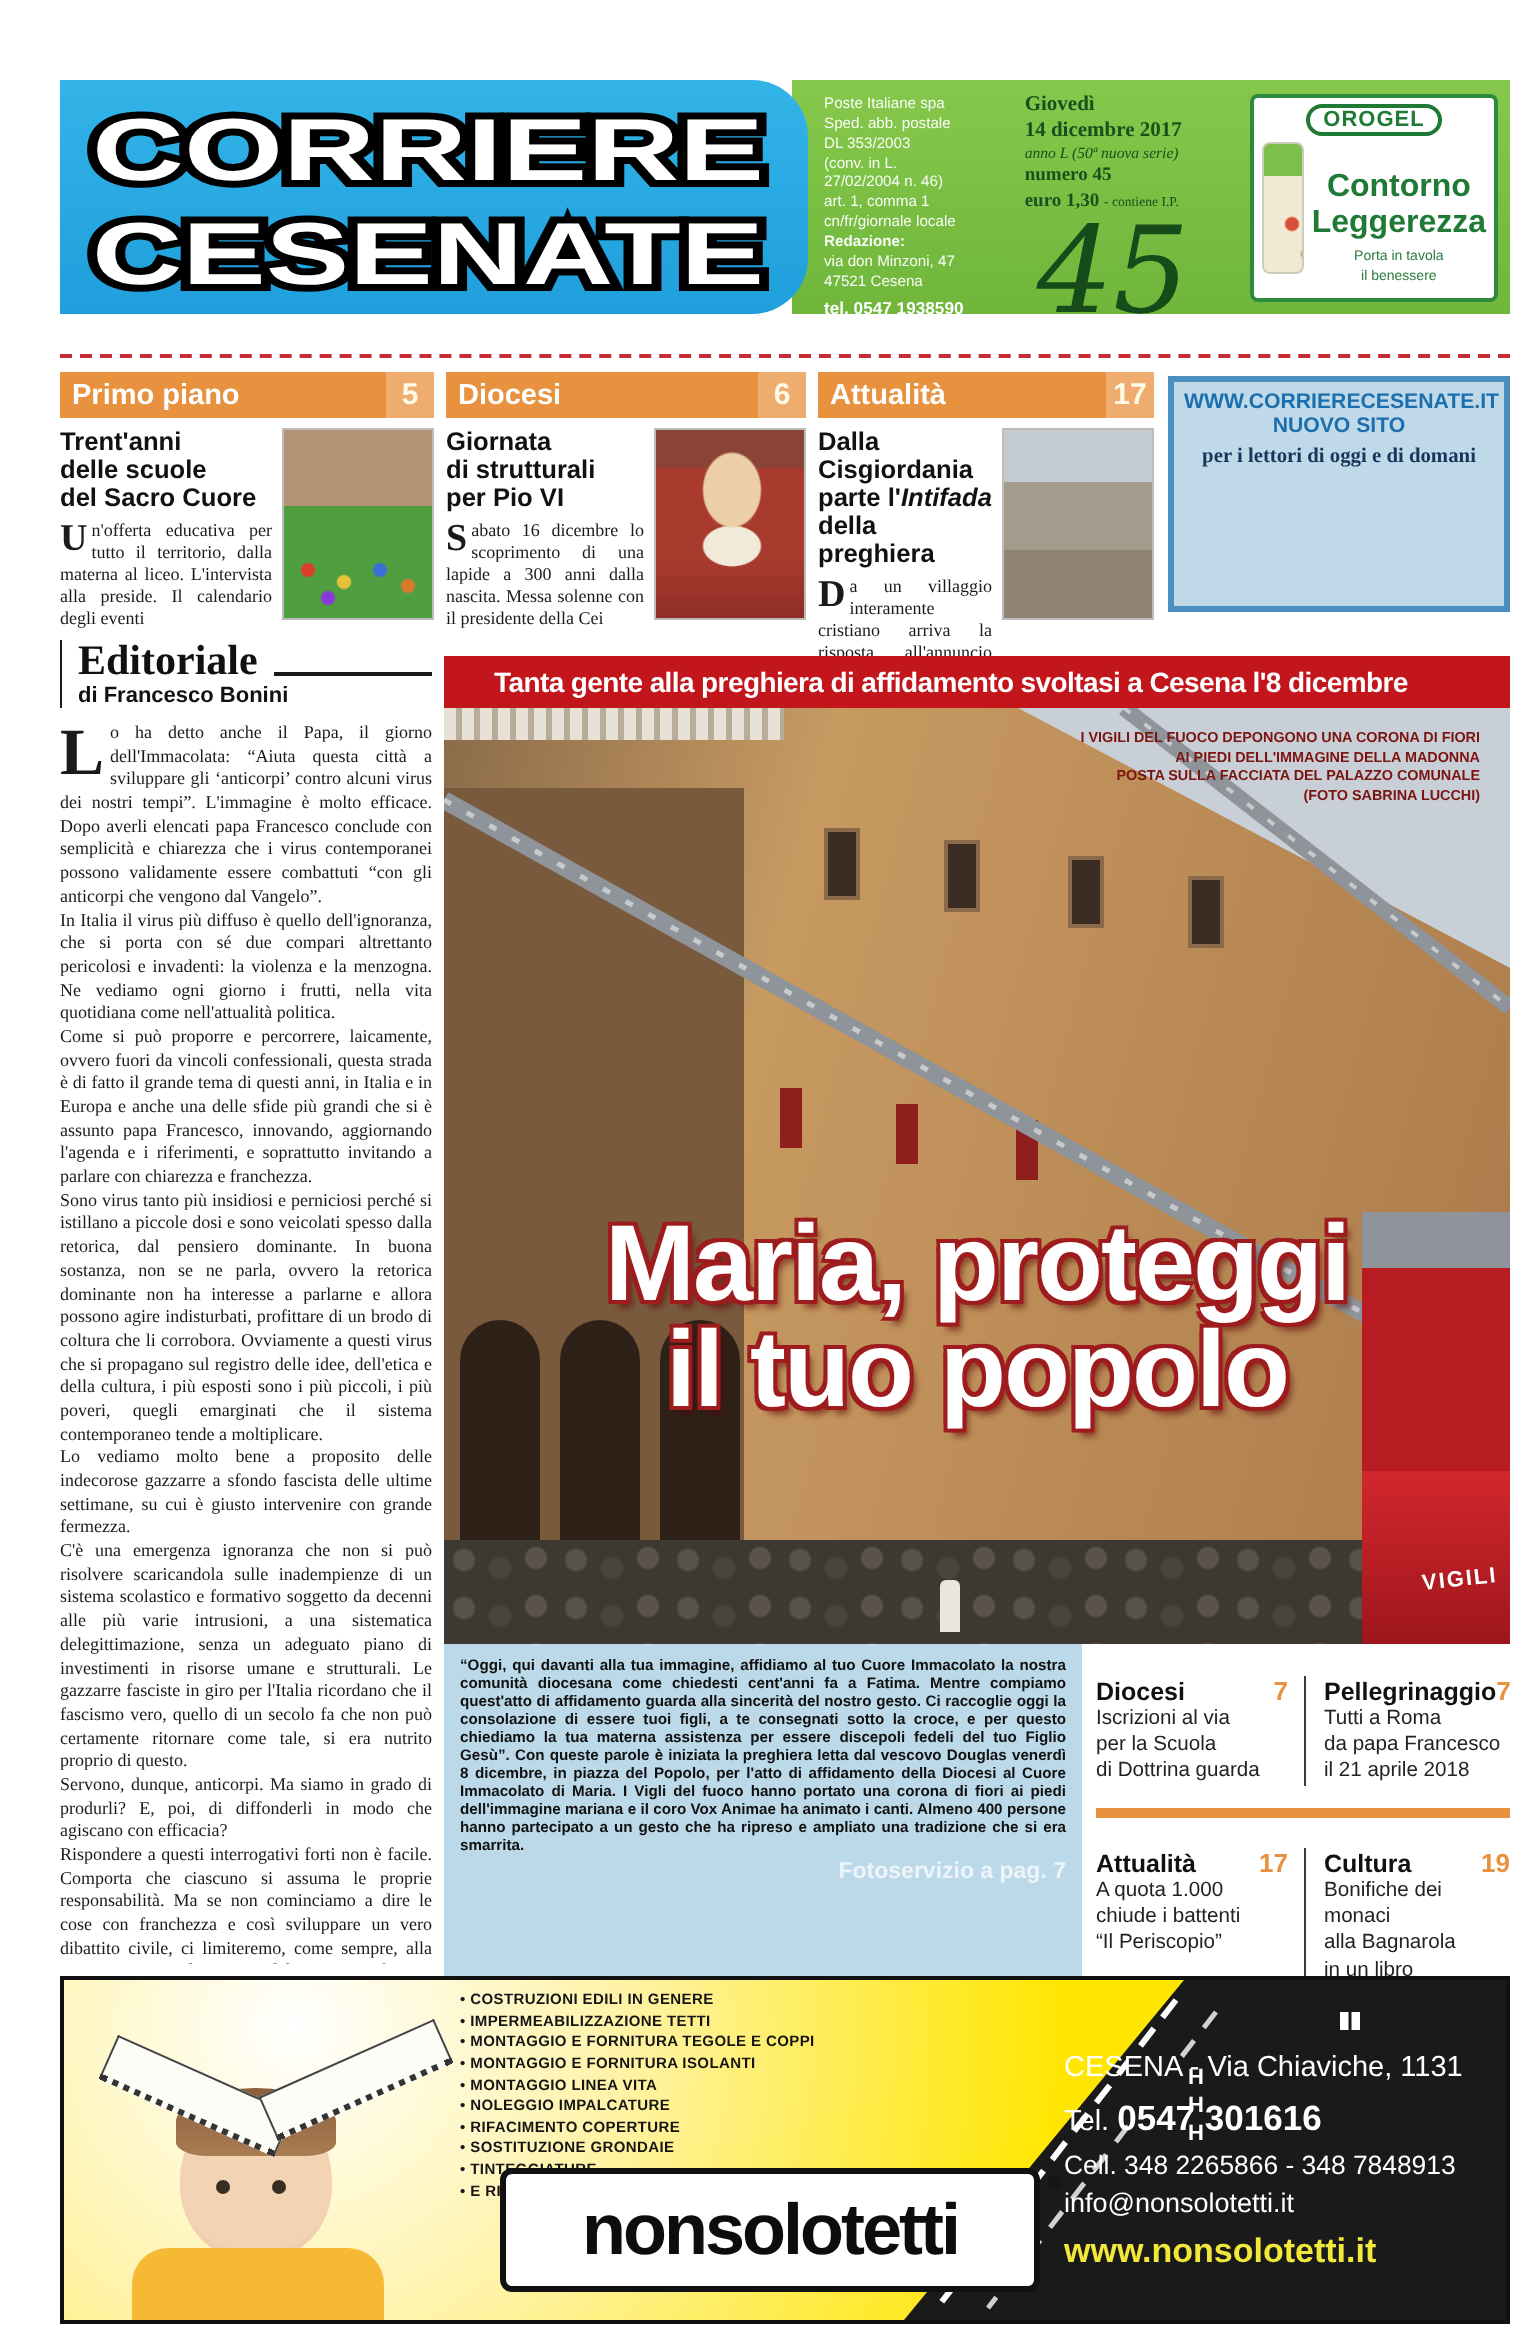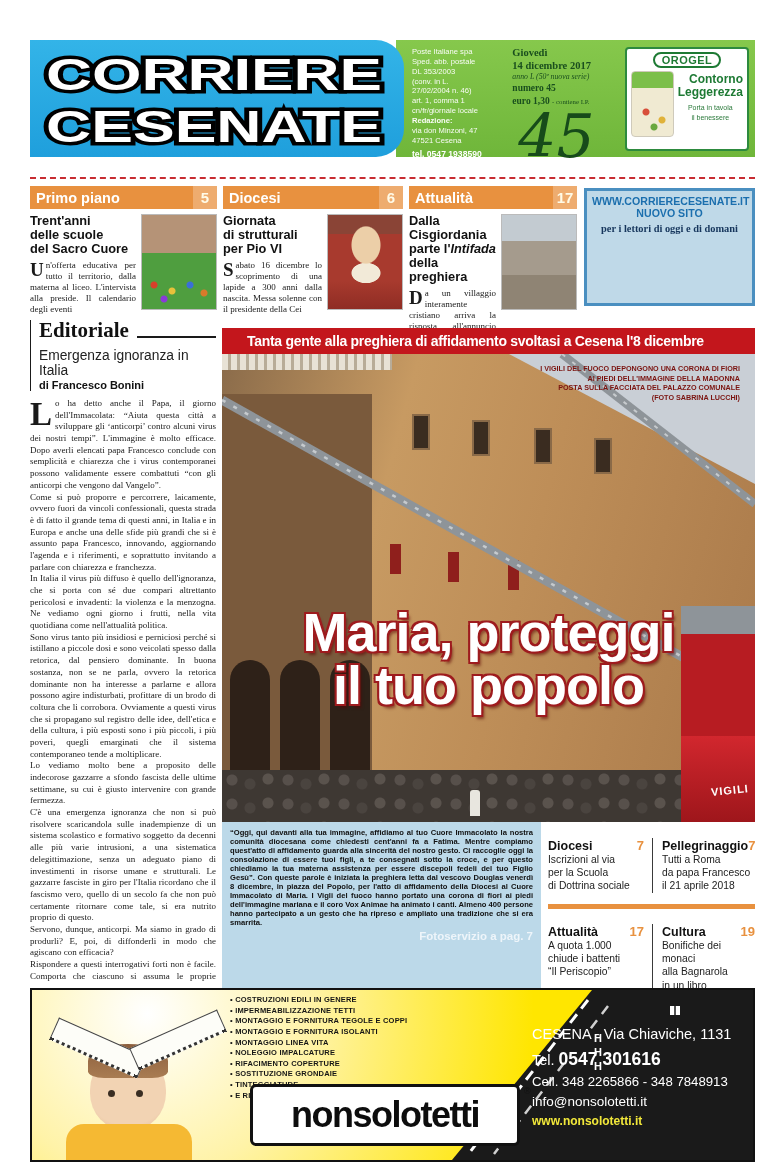--- a/index.html
+++ b/index.html
@@ -38,21 +38,21 @@
   .orogel-bag {
     width:46px; height:66px; border-radius:4px;
     background:
       radial-gradient(circle at 14px 40px,#d84f3a 0 3px,transparent 4px),
       radial-gradient(circle at 30px 48px,#e0b23a 0 3px,transparent 4px),
       radial-gradient(circle at 22px 55px,#6aa73e 0 3px,transparent 4px),
       linear-gradient(180deg,#7cbf4a 0 16px,#f0ead2 16px 100%);
     border:1px solid #cfcabb;
   }
   .orogel-txt { flex:1; padding-left:4px; text-align:center; }
-  .orogel-name { font-size:12px; font-weight:bold; color:#1e7a34; line-height:1.1; margin-top:2px;text-align:right; }
+  .orogel-name { font-size:16px; font-weight:bold; color:#1e7a34; line-height:1.1; margin-top:14px; }
   .orogel-tag { font-size:7px; color:#2c7a3c; line-height:1.35; margin-top:4px; }
   #black-strip {
     position:absolute; left:30px; top:157px; width:725px; height:17px; background:#0d0d0d;
     display:flex; align-items:center; justify-content:space-between; padding:0 10px; z-index:3;
   }
   #tagline { color:#fff; font-family:"Liberation Serif",serif; font-weight:bold; font-size:8.4px; letter-spacing:1.1px; }
   .strip-links { display:flex; gap:46px; }
   .strip-links span { color:#fff; font-size:9.3px; font-weight:bold; }
   #red-rule { position:absolute; left:30px; top:177px; width:725px; border-top:2px dashed #c3161c; opacity:.9; }
 
@@ -174,21 +174,21 @@
   .ad-logo-box { position:absolute; left:218px; top:94px; width:270px; height:62px; background:#fff;
     border:3px solid #111; border-radius:6px; display:flex; align-items:center; justify-content:center; }
   .ad-logo { font-weight:900; font-size:36px; letter-spacing:-1.5px; color:#0d0d0d; }
   .ad-reg { position:absolute; left:492px; top:96px; font-size:9px; color:#111; }
   .ad-contact { position:absolute; left:500px; top:34px; width:220px; color:#fff; }
   .ad-city { font-size:14.5px; line-height:1.5; }
   .ad-tel { font-size:14.5px; line-height:1.5; }
   .ad-tel b { font-size:17.5px; }
   .ad-cell { font-size:13.2px; line-height:1.5; }
   .ad-email { font-size:13.5px; line-height:1.5; }
-  .ad-web { font-size:12px; font-weight:bold; color:#f2e83a; line-height:1.5; }
+  .ad-web { font-size:17px; font-weight:bold; color:#f2e83a; line-height:1.5; }
   
   .child { position:absolute; left:6px; top:16px; width:190px; height:156px; }
   .book-left { position:absolute; left:12px; top:30px; width:96px; height:24px; background:#fdfdf8;
     border:1px solid #444; border-bottom:3px dotted #333; transform:rotate(24deg); }
   .book-right { position:absolute; left:92px; top:22px; width:96px; height:24px; background:#fdfdf8;
     border:1px solid #444; border-bottom:3px dotted #333; transform:rotate(-24deg); }
   .child-head { position:absolute; left:52px; top:44px; width:76px; height:80px; border-radius:50% 50% 46% 46%;
     background:radial-gradient(circle at 50% 42%,#f2d3b3 0 70%,#e0b892 100%); }
   .child-hair { position:absolute; left:50px; top:38px; width:80px; height:34px; border-radius:50% 50% 20% 20%;
     background:linear-gradient(180deg,#8b5e3c,#a97c52); }
@@ -304,27 +304,26 @@
     <div class="ns-sub">NUOVO SITO</div>
     <div class="ns-footer">per i lettori di oggi e di domani</div>
   </div>
 
   <div id="editorial">
     <div class="edit-head">
       <div class="edit-title-row">
         <span class="edit-title">Editoriale</span>
         <span class="edit-rule"></span>
       </div>
-      <div class="edit-sub">Emergenza ignoranza in Italia</div>
       <div class="edit-by">di Francesco Bonini</div>
     </div>
     <div class="edit-body">
       <p><span class="edit-drop">L</span><span>o ha detto anche il Papa, il giorno dell'Immacolata: “Aiuta questa città a sviluppare gli ‘anticorpi’ contro alcuni virus dei nostri tempi”. L'immagine è molto efficace. Dopo averli elencati papa Francesco conclude con semplicità e chiarezza che i virus contemporanei possono validamente essere combattuti “con gli anticorpi che vengono dal Vangelo”.</span></p>
+      <p>In Italia il virus più diffuso è quello dell'ignoranza, che si porta con sé due compari altrettanto pericolosi e invadenti: la violenza e la menzogna. Ne vediamo ogni giorno i frutti, nella vita quotidiana come nell'attualità politica.</p>
       <p>Come si può proporre e percorrere, laicamente, ovvero fuori da vincoli confessionali, questa strada è di fatto il grande tema di questi anni, in Italia e in Europa e anche una delle sfide più grandi che si è assunto papa Francesco, innovando, aggiornando l'agenda e i riferimenti, e soprattutto invitando a parlare con chiarezza e franchezza.</p>
-      <p>In Italia il virus più diffuso è quello dell'ignoranza, che si porta con sé due compari altrettanto pericolosi e invadenti: la violenza e la menzogna. Ne vediamo ogni giorno i frutti, nella vita quotidiana come nell'attualità politica.</p>
       <p>Sono virus tanto più insidiosi e perniciosi perché si istillano a piccole dosi e sono veicolati spesso dalla retorica, dal pensiero dominante. In buona sostanza, non se ne parla, ovvero la retorica dominante non ha interesse a parlarne e allora possono agire indisturbati, profittare di un brodo di coltura che li corrobora. Ovviamente a questi virus che si propagano sul registro delle idee, dell'etica e della cultura, i più esposti sono i più piccoli, i più poveri, quegli emarginati che il sistema contemporaneo tende a moltiplicare.</p>
       <p>Lo vediamo molto bene a proposito delle indecorose gazzarre a sfondo fascista delle ultime settimane, su cui è giusto intervenire con grande fermezza.</p>
       <p>C'è una emergenza ignoranza che non si può risolvere scaricandola sulle inadempienze di un sistema scolastico e formativo soggetto da decenni alle più varie intrusioni, a una sistematica delegittimazione, senza un adeguato piano di investimenti in risorse umane e strutturali. Le gazzarre fasciste in giro per l'Italia ricordano che il fascismo vero, quello di un secolo fa che non può certamente ritornare come tale, si era nutrito proprio di questo.</p>
       <p>Servono, dunque, anticorpi. Ma siamo in grado di produrli? E, poi, di diffonderli in modo che agiscano con efficacia?</p>
       <p>Rispondere a questi interrogativi forti non è facile. Comporta che ciascuno si assuma le proprie responsabilità. Ma se non cominciamo a dire le cose con franchezza e così sviluppare un vero dibattito civile, ci limiteremo, come sempre, alla pur sacrosanta indignazione del momento, che non impedisce ai processi di svilupparsi, mentre ciascuna parte si limita a tutelare i propri interessi, a partire da quelli elettorali.</p>
     </div>
   </div>
 
   <div id="banner">
     <span>Tanta gente alla preghiera di affidamento svoltasi a Cesena l'8 dicembre</span>
@@ -372,21 +371,21 @@
   </div>
 
   <div id="index">
     <div class="idx-cell" style="left:0; top:0;">
       <div class="idx-head">
           <span class="idx-sec">Diocesi</span>
           <span class="idx-pg">7</span>
         </div>
       <div class="idx-line">Iscrizioni al via</div>
       <div class="idx-line">per la Scuola</div>
-      <div class="idx-line">di Dottrina sociale</div>
+      <div class="idx-line">di Dottrina guarda</div>
     </div>
     <div class="idx-cell idx-right" style="top:0;">
       <div class="idx-head">
           <span class="idx-sec">Pellegrinaggio</span>
           <span class="idx-pg">7</span>
         </div>
       <div class="idx-line">Tutti a Roma</div>
       <div class="idx-line">da papa Francesco</div>
       <div class="idx-line">il 21 aprile 2018</div>
     </div>

